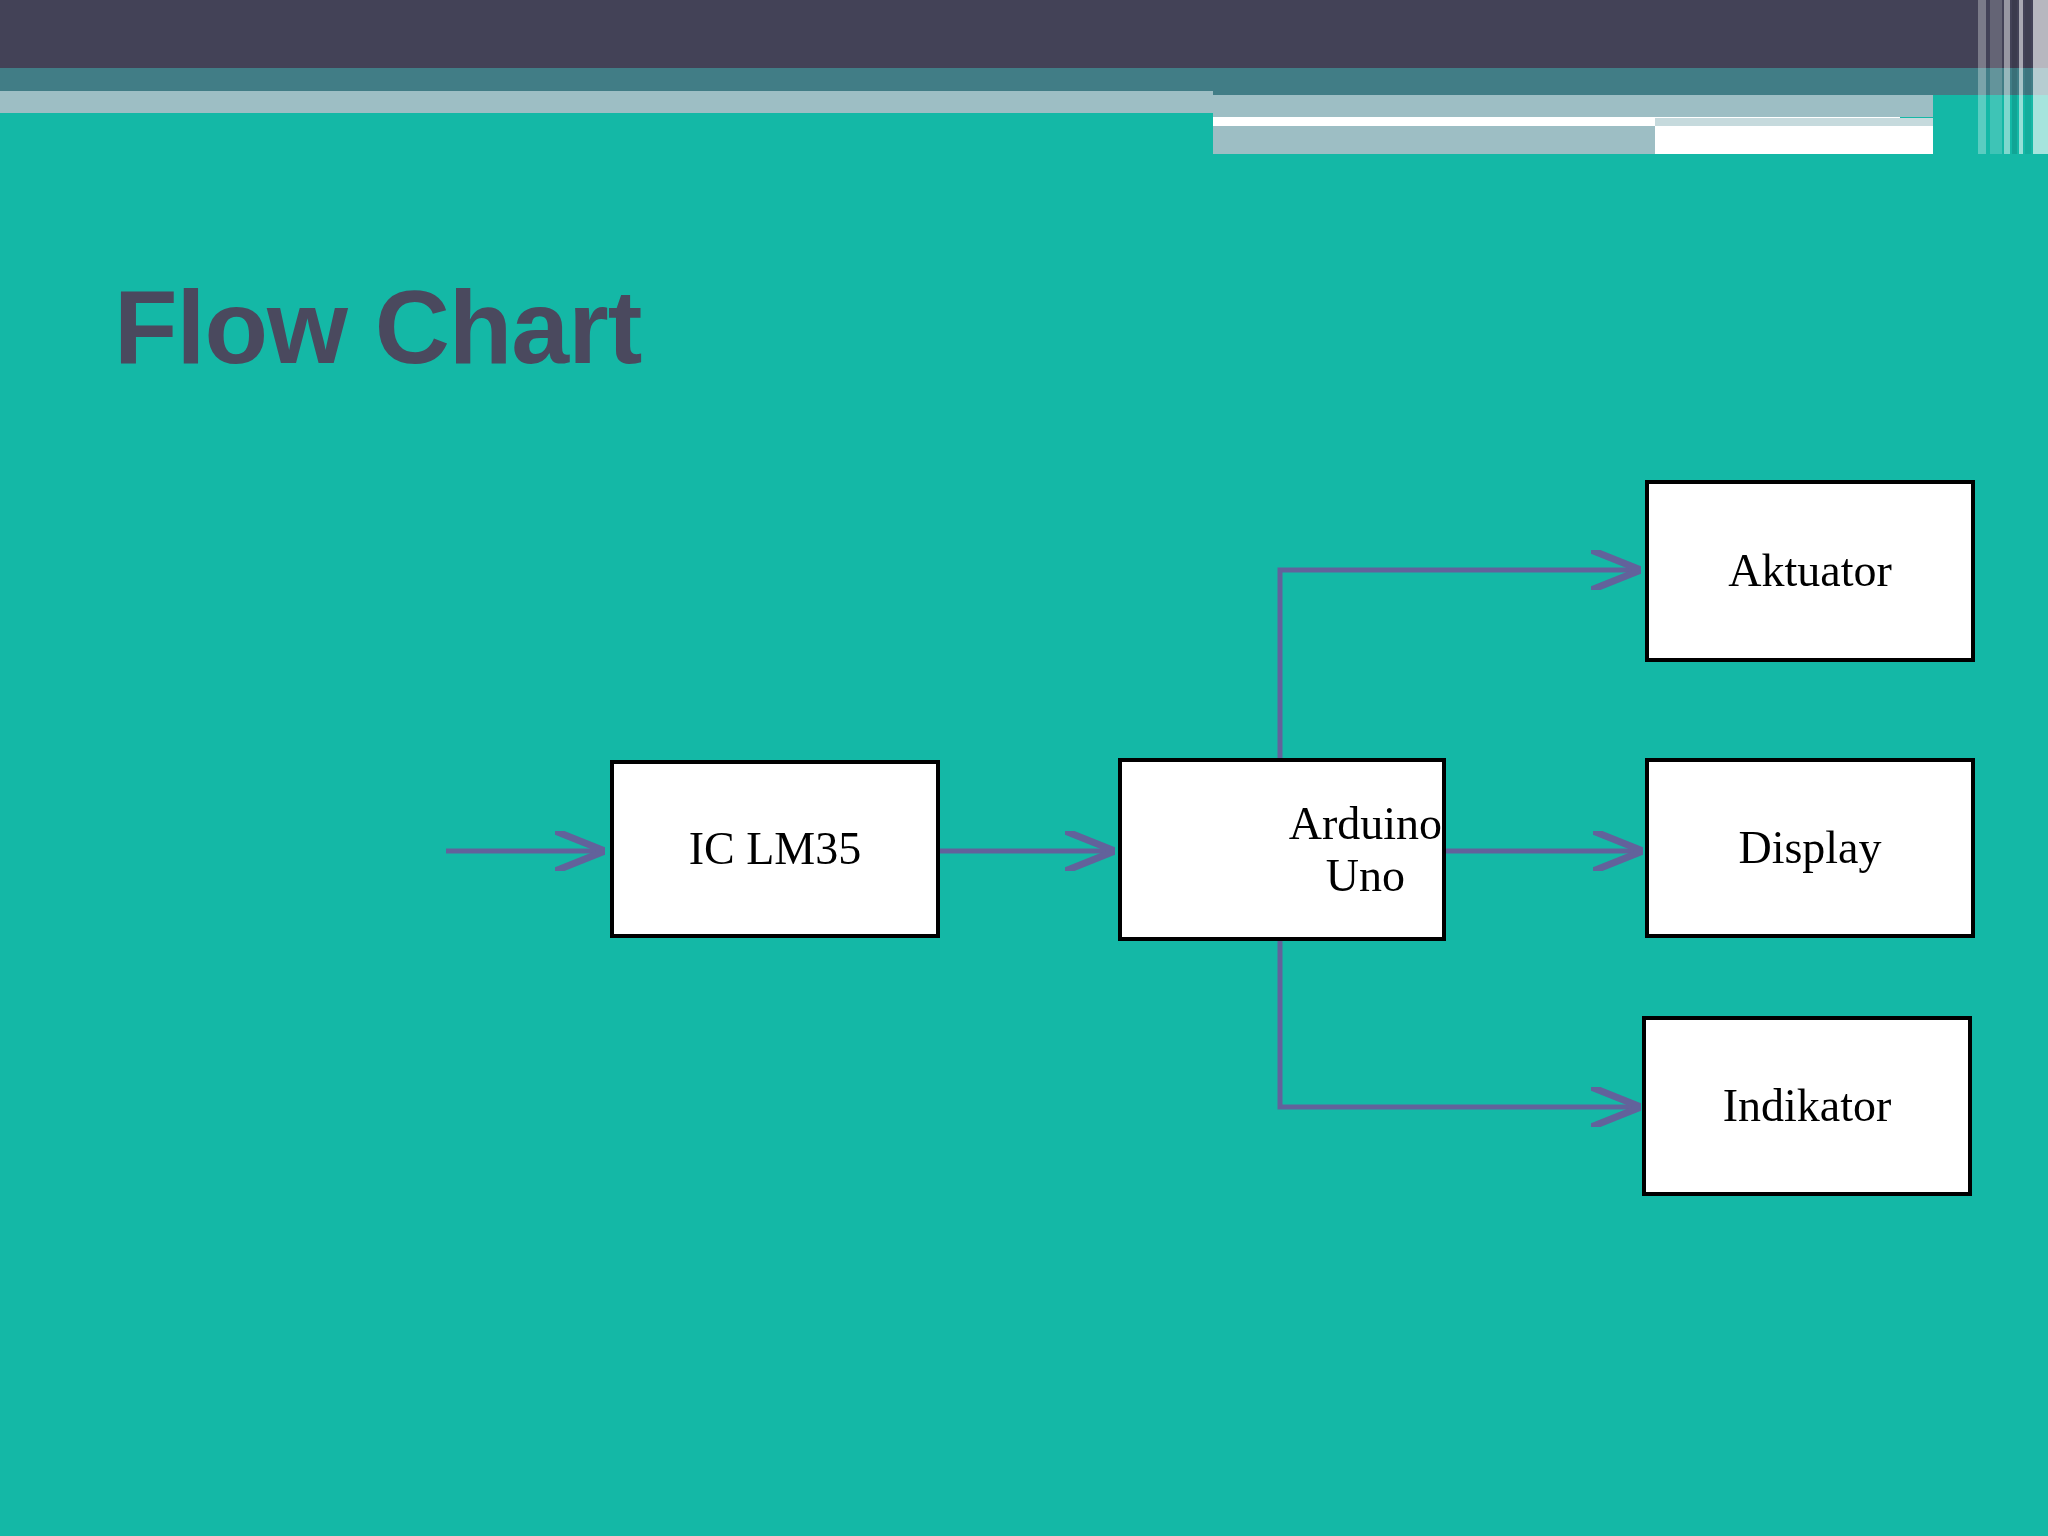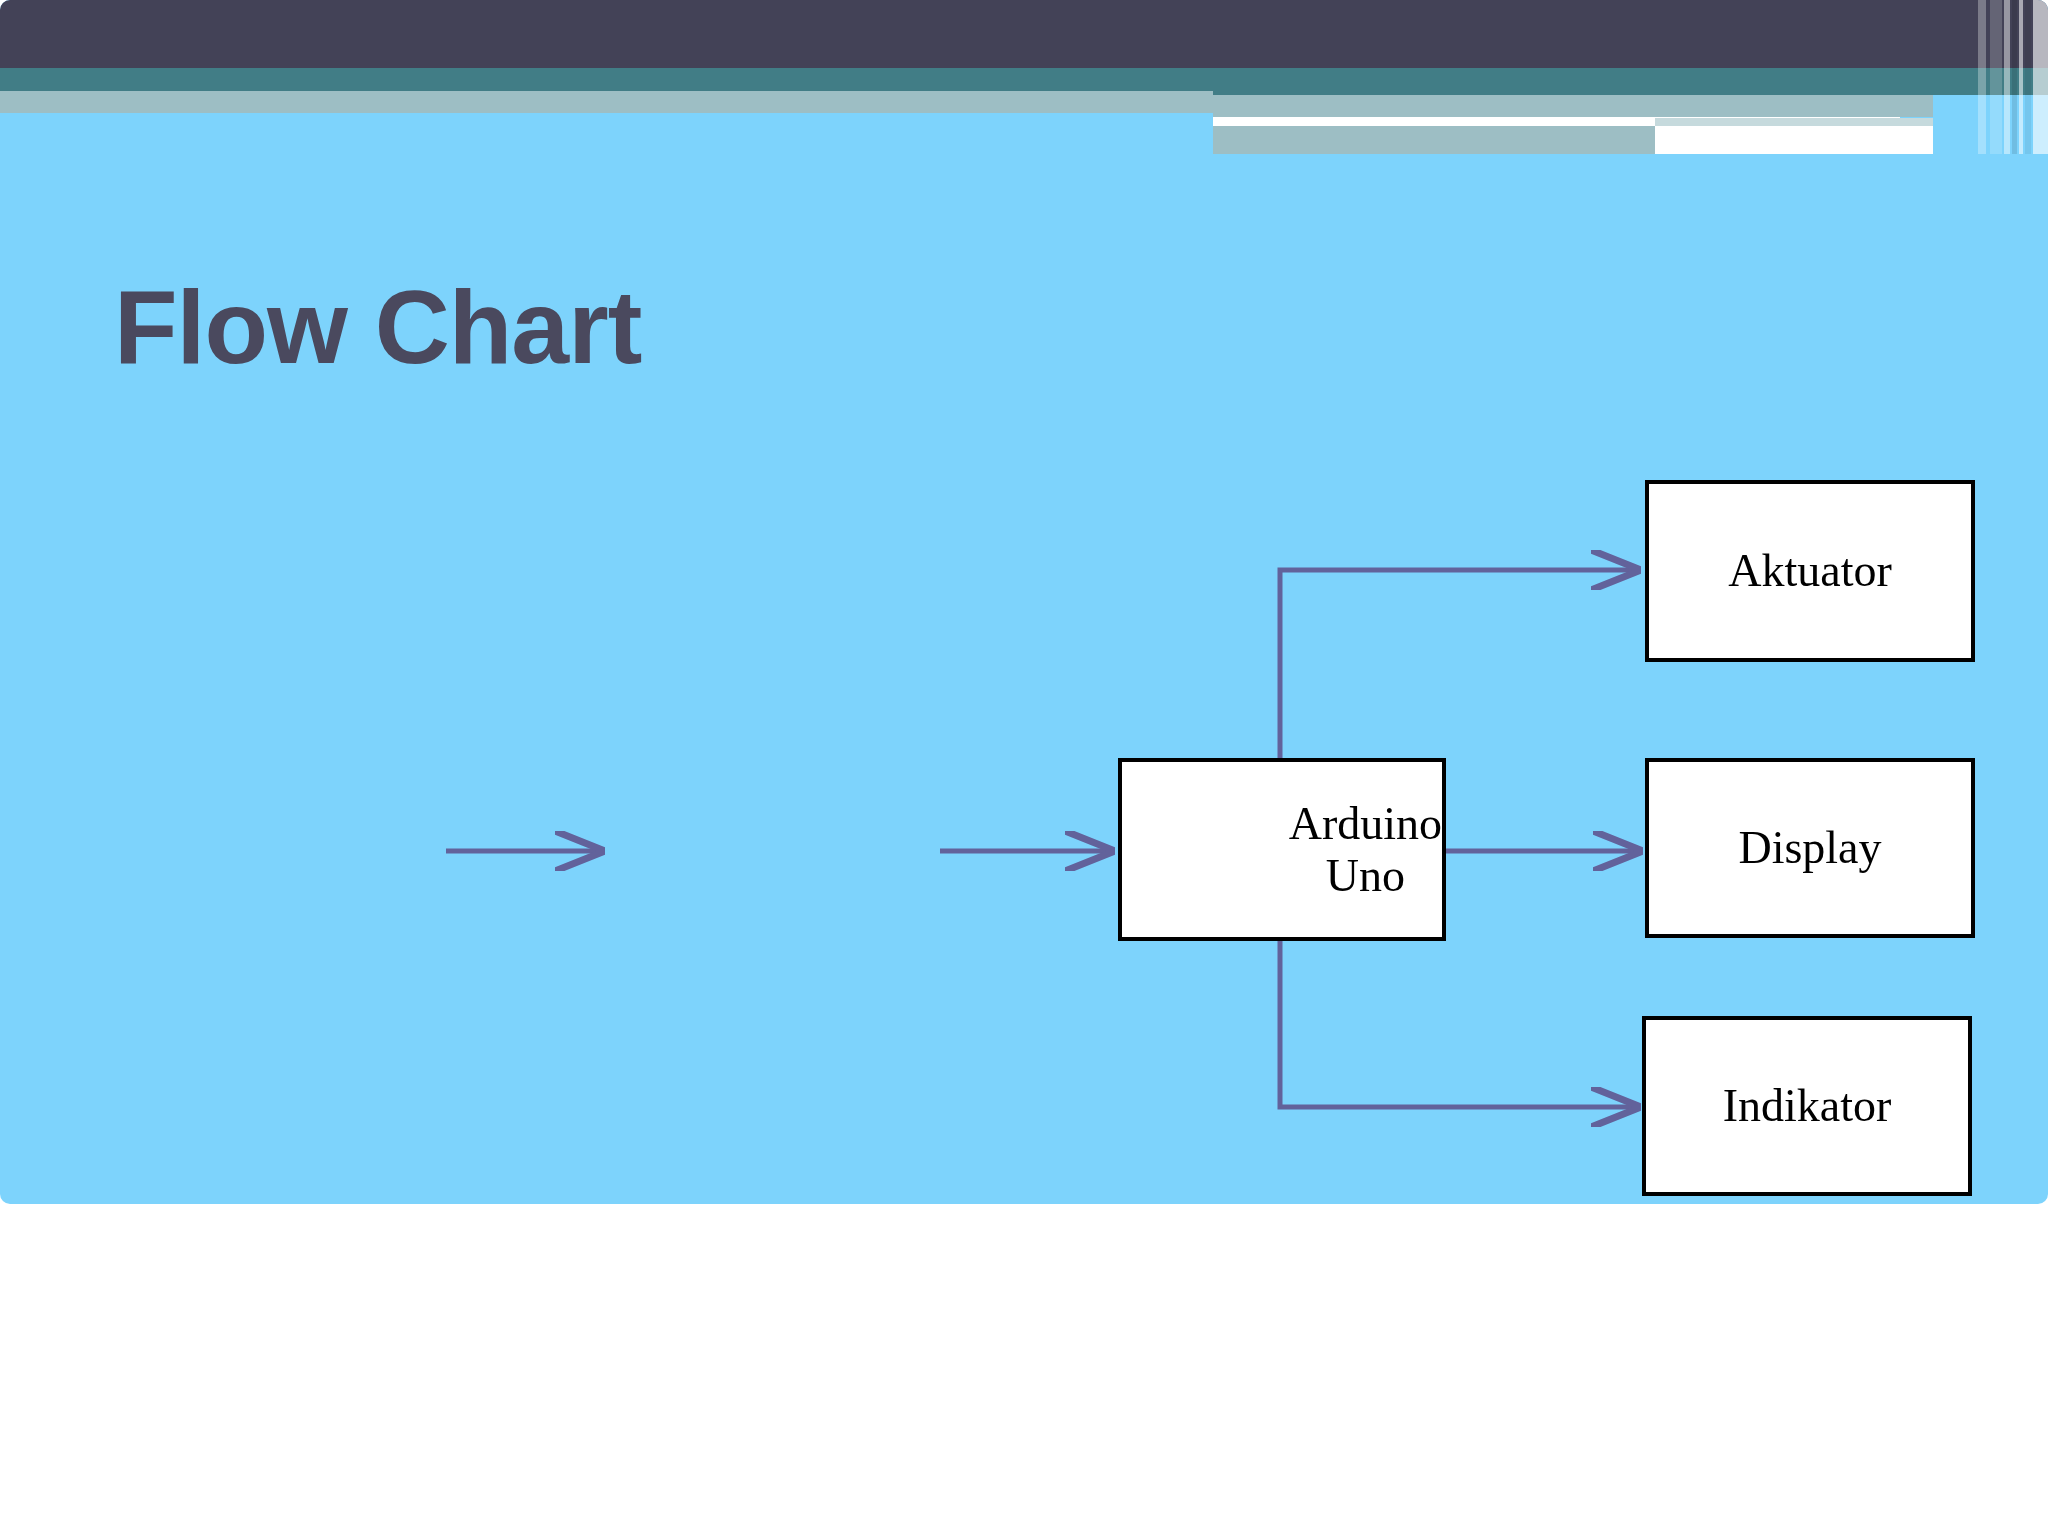--- a/index.html
+++ b/index.html
@@ -3,25 +3,24 @@
 <meta charset="utf-8">
 <style>
   html, body {
     margin: 0;
     padding: 0;
     background: #ffffff;
   }
   #slide {
     position: relative;
     width: 2048px;
-    height: 1204px;
-    background: #7dd3fc;
+    height: 1536px;
+    background: #14b8a6;
     overflow: hidden;
     font-family: "Liberation Sans", sans-serif;
-    border-radius: 10px;
   }
 
   
   .band-dark {
     position: absolute;
     left: 0; top: 0;
     width: 2048px; height: 68px;
     background: #434257;
   }
   .band-teal {
@@ -152,20 +151,23 @@
     <line x1="940" y1="851" x2="1110" y2="851" stroke="#62629B" stroke-width="5" marker-end="url(#arrowhead)"></line>
 
     <polyline points="1280,758 1280,570 1636,570" fill="none" stroke="#62629B" stroke-width="5" marker-end="url(#arrowhead)"></polyline>
 
     <line x1="1446" y1="851" x2="1638" y2="851" stroke="#62629B" stroke-width="5" marker-end="url(#arrowhead)"></line>
 
     <polyline points="1280,941 1280,1107 1636,1107" fill="none" stroke="#62629B" stroke-width="5" marker-end="url(#arrowhead)"></polyline>
   </svg>
 
 
+  <div class="node node-lm35">
+    <span>IC LM35</span>
+  </div>
 
   <div class="node node-arduino">
     <span style="display:block;">
       <span style="display:block;">Arduino</span>
       <span style="display:block;">Uno</span>
     </span>
   </div>
 
   <div class="node node-aktuator">
     <span>Aktuator</span>

